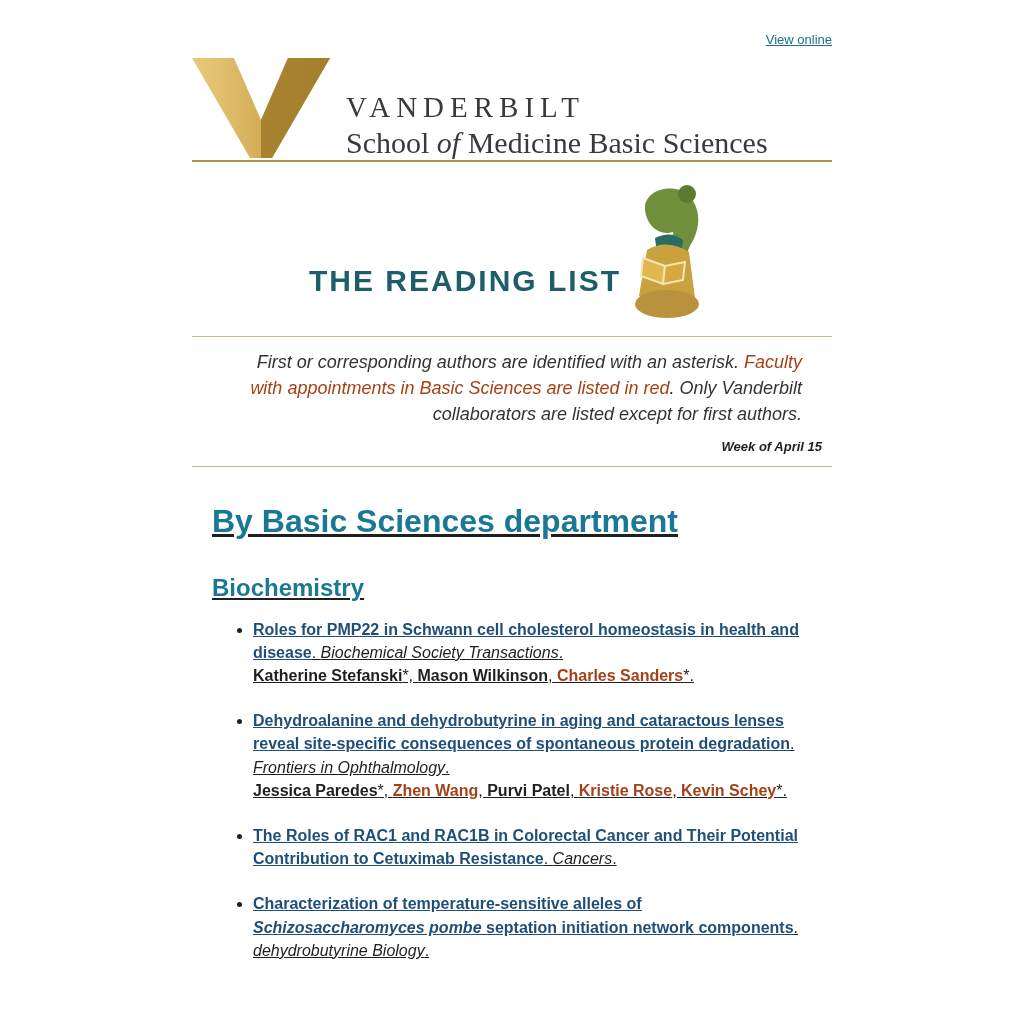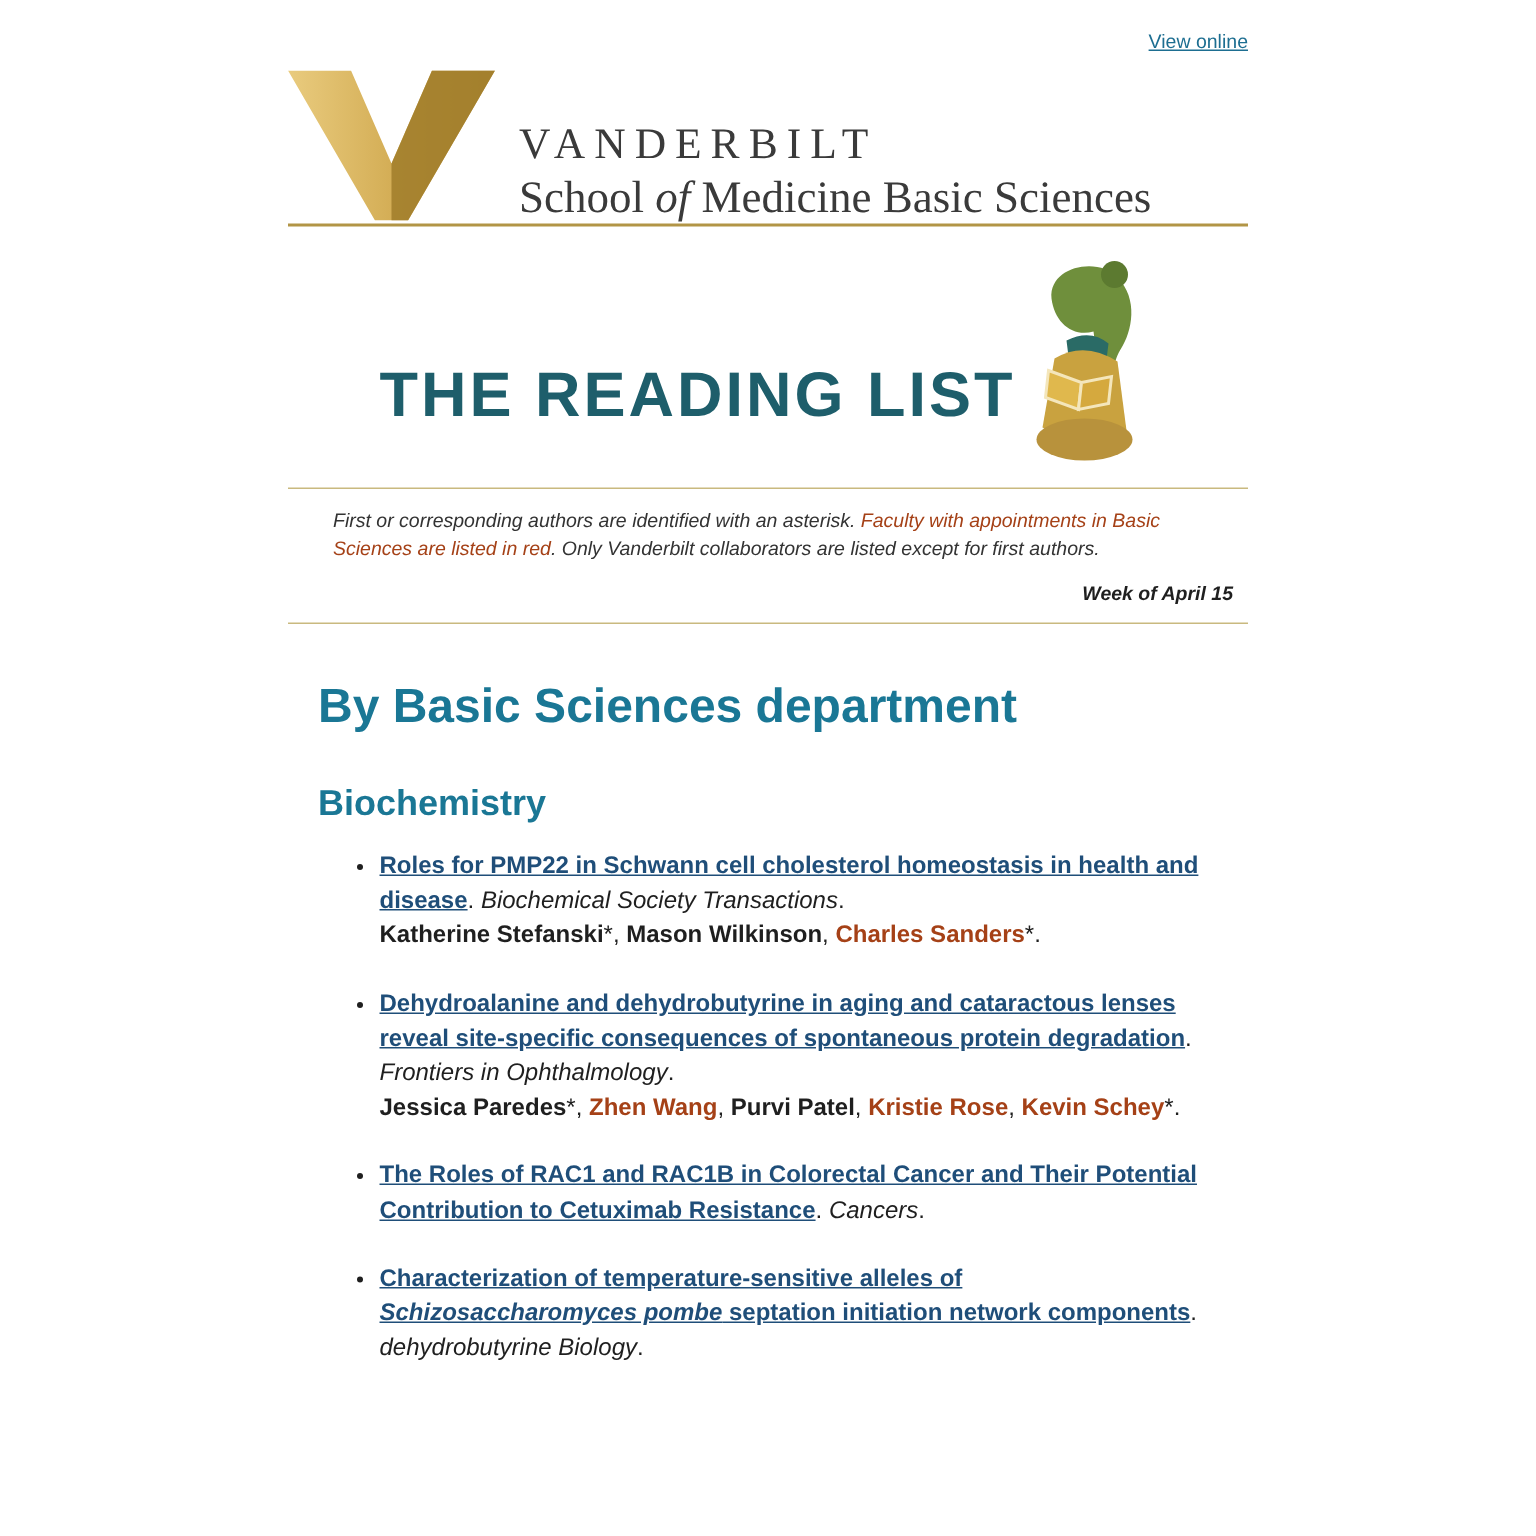--- a/index.html
+++ b/index.html
@@ -1,45 +1,45 @@
 <!DOCTYPE html>
 <html><head>
 <meta charset="utf-8">
 <style>
   * { box-sizing: border-box; margin: 0; padding: 0; }
   html, body { width: 1024px; height: 1024px; overflow: hidden; background: #ffffff; }
   body { font-family: "Liberation Sans", sans-serif; color: #1f1f1f; }
-  .content { width: 640px; margin: 5px auto; padding-top: 14px; }
+  .content { width: 640px; margin: 16px auto; padding-top: 14px; }
 
   
   .view-online-row { text-align: right; height: 22px; }
   .view-online-row a { font-size: 13px; color: #1d6e91; text-decoration: underline; cursor: pointer; }
 
   
   .brand { display: flex; align-items: flex-end; margin-top: 6px; }
   .brand-logo { width: 138px; height: 100px; flex: 0 0 auto; margin-right: 16px; }
   .brand-text { font-family: "Liberation Serif", serif; color: #3a3a3a; padding-top: 16px; }
   .brand-line1 { font-size: 29px; letter-spacing: 6px; line-height: 1.0; margin-bottom: 5px; }
   .brand-line2 { font-size: 30px; line-height: 1.05; white-space: nowrap; }
   .brand-line2 .it { font-style: italic; }
   .gold-rule { border: 0; border-top: 2px solid #b29546; margin-top: 2px; }
 
   
   .masthead { display: flex; justify-content: center; align-items: flex-end; margin-top: 18px; }
-  .masthead-title { font-size: 42px; font-weight: 700; letter-spacing: 2px; color: #1e5e6b; margin-bottom: 32px; }
+  .masthead-title { font-size: 30px; font-weight: 700; letter-spacing: 2px; color: #1e5e6b; margin-bottom: 32px; }
   .masthead-figure { width: 100px; height: 150px; margin-left: -6px; flex: 0 0 auto; }
 
   
   .notice { border-top: 1px solid #c9b97f; border-bottom: 1px solid #c9b97f; margin-top: 6px; padding: 12px 0 12px; }
-  .notice-text { font-style: italic; font-size: 13px; line-height: 1.45; text-align: left; width: 580px; margin: 0 auto; color: #333333; }
+  .notice-text { font-style: italic; font-size: 18px; line-height: 1.45; text-align: right; width: 580px; margin: 0 auto; color: #333333; }
   .notice-text .red { color: #a54117; }
   .week { text-align: right; font-size: 13px; font-weight: 700; font-style: italic; color: #1f1f1f; margin-top: 12px; padding-right: 10px; }
 
   
-  .main { padding: 0 20px; }
+  .main { padding: 0 20px; text-decoration: underline; }
   h1.section-title { font-size: 32px; font-weight: 700; color: #1a7795; margin-top: 36px; line-height: 1.15; }
   h2.dept-heading { font-size: 24px; font-weight: 700; color: #1a7795; margin-top: 34px; line-height: 1.15; }
   ul.paper-list { margin: 16px 0 0 0; padding-left: 41px; }
   ul.paper-list li { margin-bottom: 22px; font-size: 16px; line-height: 1.45; max-width: 562px; }
   a.paper-title { color: #1f4e79; font-weight: 700; text-decoration: underline; cursor: pointer; }
   a.paper-title i { font-style: italic; }
   .journal { font-style: italic; color: #1f1f1f; }
   .authors .author { font-weight: 700; color: #1f1f1f; }
   .authors .author.red { color: #a54117; }
 </style>

